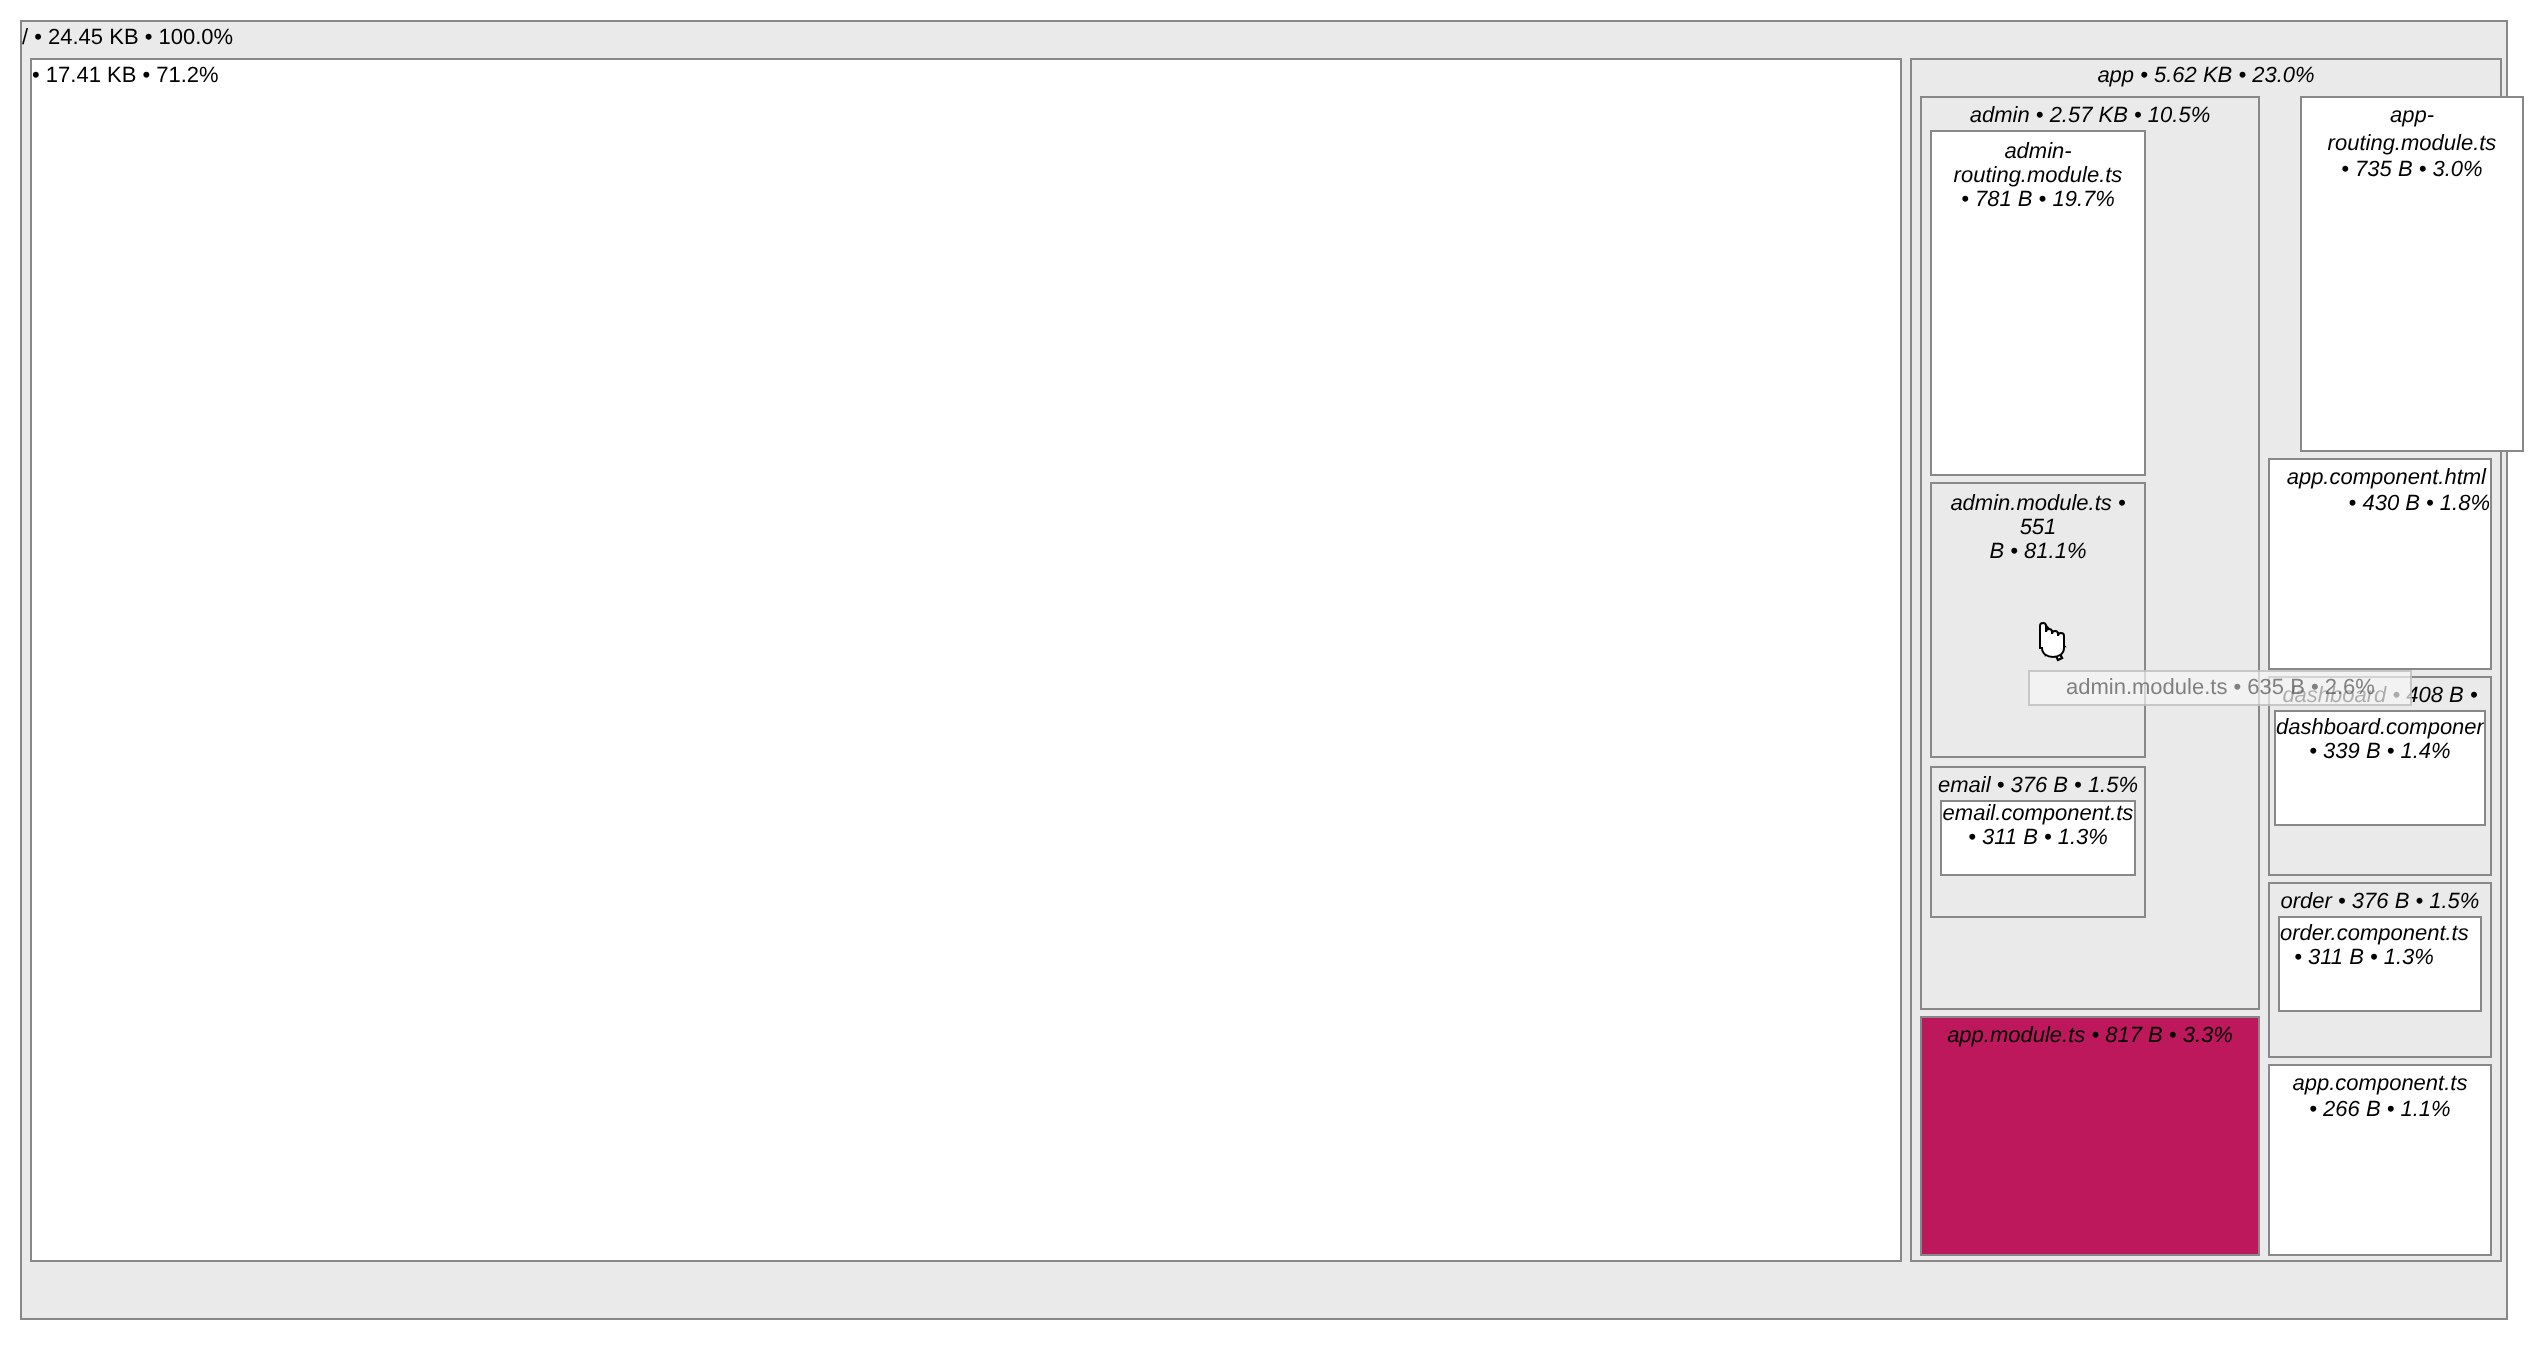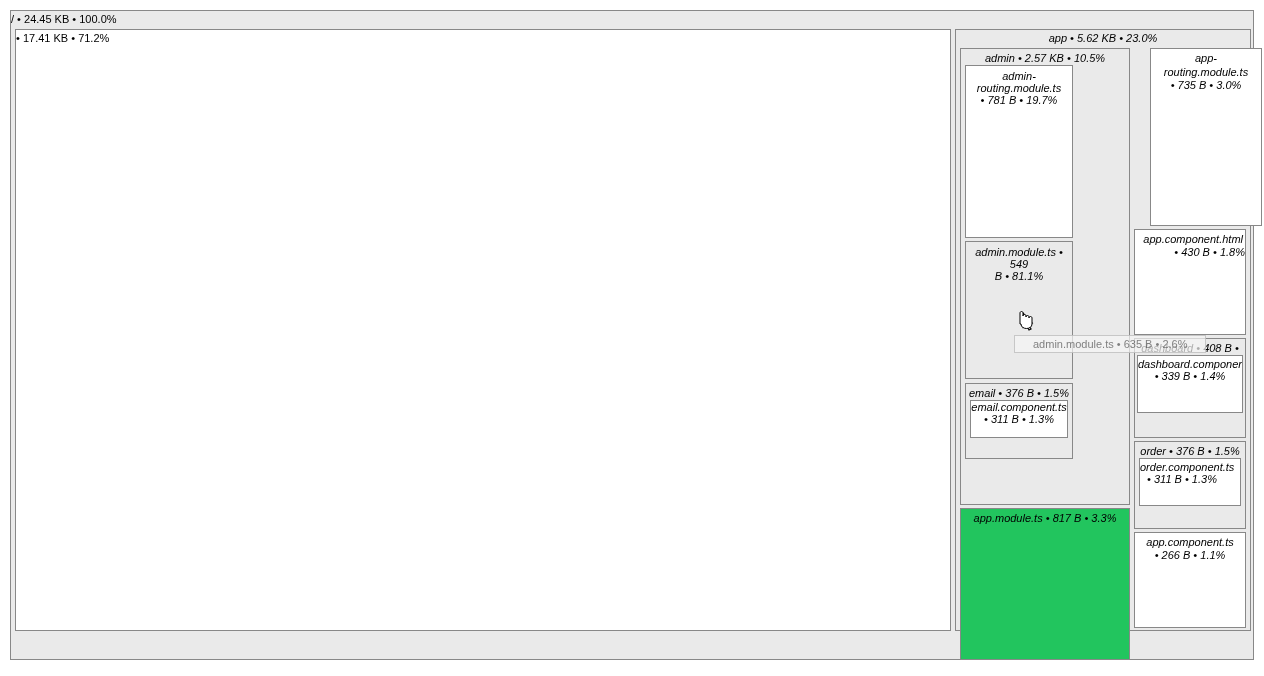--- a/index.html
+++ b/index.html
@@ -59,21 +59,21 @@
   .cell .hdr { line-height:14px; padding:2px 2px 0 2px; }
 
   
   .admin-cell { position:absolute; left:0; top:0; width:170px; height:457px; background:#eaeaea; }
   .admin-body { position:absolute; left:0; top:16px; width:116px; bottom:4px; }
   .admin-routing { position:absolute; left:4px; top:0; width:108px; height:173px; background:#fff; border:1px solid #888; text-align:center; }
   .admin-module  { position:absolute; left:4px; top:176px; width:108px; height:138px; background:#eaeaea; border:1px solid #888; text-align:center; }
   .email-cell    { position:absolute; left:4px; top:318px; width:108px; height:76px; background:#eaeaea; border:1px solid #888; text-align:center; }
   .email-inner   { background:#fff; border:1px solid #888; margin:0 4px 4px 4px; padding-bottom:12px; }
 
-  .appmodule-cell { position:absolute; left:0; top:460px; width:170px; height:152px; background:#22c55e; }
+  .appmodule-cell { position:absolute; left:0; top:460px; width:170px; height:120px; background:#be185d; }
   
   .approuting-cell   { position:absolute; left:0; top:0;   width:112px; height:178px; background:#fff;margin-left:16px; }
   .appcomphtml-cell  { position:absolute; left:0; top:181px; width:112px; height:106px; background:#fff;text-align:right; }
   .dashboard-cell    { position:absolute; left:0; top:290px; width:112px; height:100px; background:#eaeaea; }
   .dashboard-inner   { background:#fff; border:1px solid #888; margin:0 2px 2px 2px; text-align:center; padding:2px 0 30px 0; overflow:hidden; white-space:nowrap; }
   .order-cell        { position:absolute; left:0; top:393px; width:112px; height:88px; background:#eaeaea; }
   .order-inner       { background:#fff; border:1px solid #888; margin:0 4px 4px 4px; text-align:center; padding:2px 16px 20px 0; }
   .appcompts-cell    { position:absolute; left:0; top:484px; width:112px; height:96px; background:#fff; }
 
   .tooltip {
@@ -113,21 +113,21 @@
         <div class="col-left">
           <div class="admin-cell cell">
             <div class="hdr">admin • 2.57 KB • 10.5%</div>
             <div class="admin-body">
               <div class="admin-routing">
                 <div style="padding-top:4px">admin-</div>
                 <div>routing.module.ts</div>
                 <div>• 781 B • 19.7%</div>
               </div>
               <div class="admin-module">
-                <div style="padding-top:4px">admin.module.ts • 549</div>
+                <div style="padding-top:4px">admin.module.ts • 551</div>
                 <div>B • 81.1%</div>
               </div>
               <div class="email-cell">
                 <div class="hdr">email • 376 B • 1.5%</div>
                 <div class="email-inner">
                   <div>email.component.ts</div>
                   <div>• 311 B • 1.3%</div>
                 </div>
               </div>
             </div>

